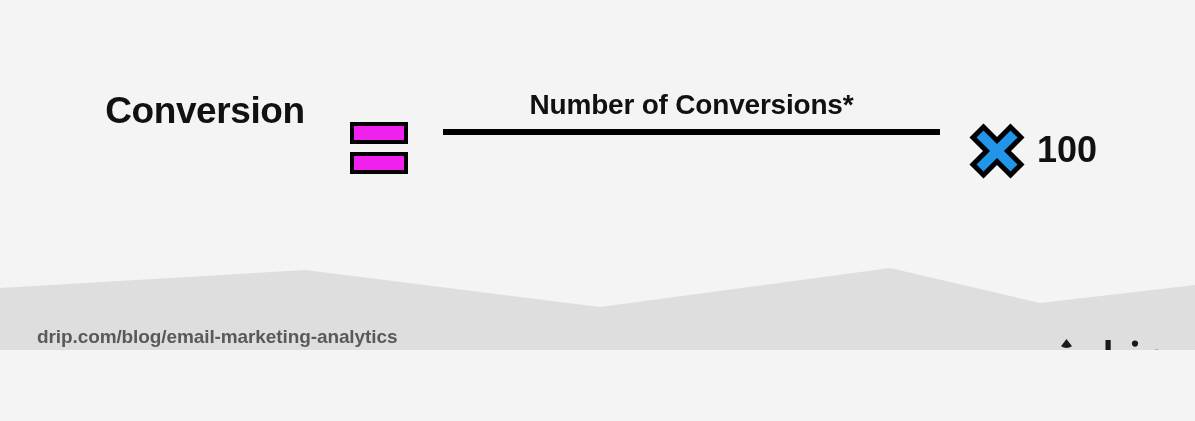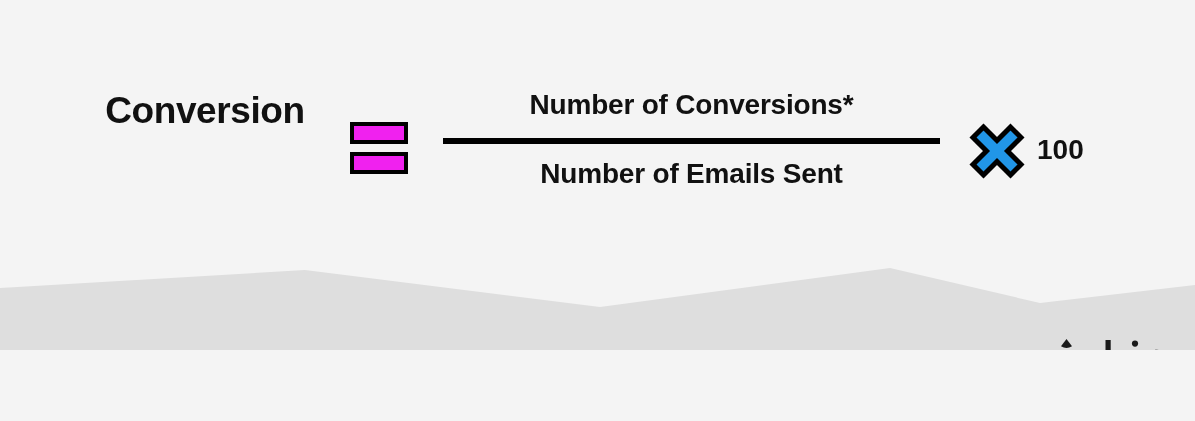--- a/index.html
+++ b/index.html
@@ -82,21 +82,21 @@
     width: 497px;
     text-align: center;
   }
   .frac-num, .frac-den {
     color: #111111;
     font-size: 28px;
     font-weight: 700;
     letter-spacing: -0.2px;
     line-height: 34px;
   }
-  .frac-num { padding-bottom: 16px; }
+  .frac-num { padding-bottom: 7px; }
   .frac-bar {
     width: 497px;
     height: 6px;
     background: #000000;
   }
   .frac-den { padding-top: 13px; }
 
   
   .times-sign {
     position: absolute;
@@ -105,21 +105,21 @@
     width: 62px;
     height: 62px;
   }
   .times-sign svg { display: block; }
 
   .hundred {
     position: absolute;
     left: 1037px;
     top: 35px;
     color: #111111;
-    font-size: 28px;
+    font-size: 36px;
     font-weight: 700;
     letter-spacing: 0px;
     line-height: 54px;
   }
 
   
   .footer-text {
     position: absolute;
     left: 28px;
     top: 322px;
@@ -169,33 +169,33 @@
     </div>
 
     <div class="eq-sign">
       <div class="eq-bar top"></div>
       <div class="eq-bar bottom"></div>
     </div>
 
     <div class="fraction">
       <div class="frac-num">Number of Conversions*</div>
       <div class="frac-bar"></div>
-      <div class="frac-den">Number of Emails Sent</div>
     </div>
 
     <div class="times-sign">
       <svg viewBox="0 0 62 62" width="62" height="62" aria-hidden="true">
         <polygon points="31,20.5 44.5,7 55,17.5 41.5,31 55,44.5 44.5,55 31,41.5 17.5,55 7,44.5 20.5,31 7,17.5 17.5,7" fill="#2196e8" stroke="#000000" stroke-width="5" stroke-linejoin="miter"></polygon>
       </svg>
     </div>
 
     <div class="hundred">100</div>
   </div>
 
   <div class="footer-text">
+    <div class="footer-url">drip.com/blog/email-marketing-analytics</div>
   </div>
 
   <div class="brand-logo">
     <svg viewBox="0 0 120 46" width="120" height="46" aria-hidden="true">
       <g fill="none" stroke="#1a1a1a">
         <path d="M16.5 6 L22 13.2 Q16.5 16.6 11 13.2 Z" fill="#1a1a1a" stroke="none"></path>
         <circle cx="11.5" cy="20.5" r="2.6" fill="#1a1a1a" stroke="none"></circle>
         <circle cx="21.5" cy="20.5" r="2.6" fill="#1a1a1a" stroke="none"></circle>
         <path d="M7.2 26.5 Q16.5 39.5 25.8 26.5" stroke-width="4.2" stroke-linecap="butt" fill="none"></path>
       </g>

